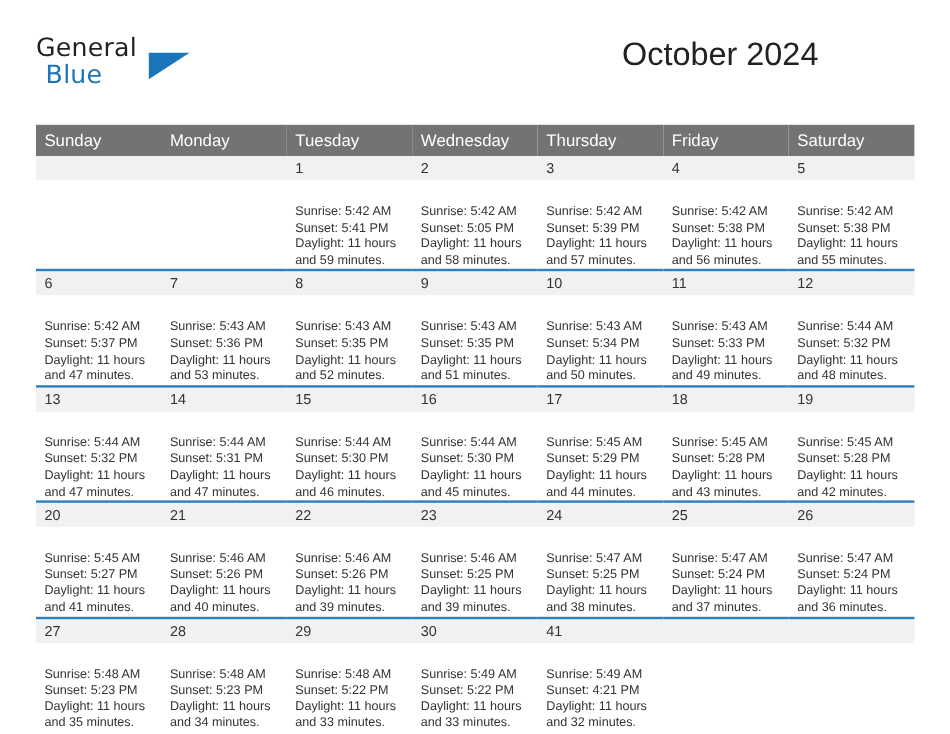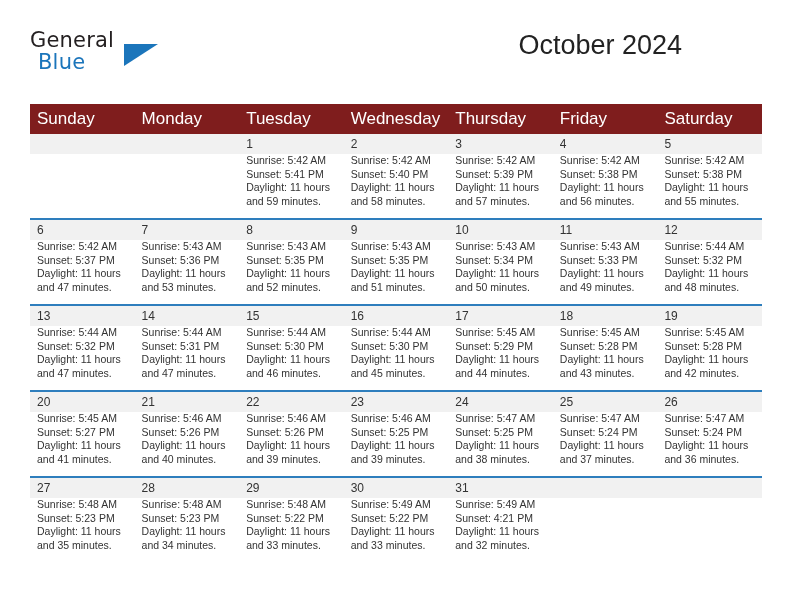--- a/index.html
+++ b/index.html
@@ -94,23 +94,23 @@
     left: 30px;
     top: 104px;
     width: 732px;
   }
   .cal-table {
     width: 732px;
     border-collapse: collapse;
     table-layout: fixed;
   }
   .cal-table th {
-    background: #7f1d1d;
+    background: #737373;
     color: #ffffff;
-    font-size: 17px;
+    font-size: 14px;
     font-weight: normal;
     text-align: left;
     padding: 5px 0 5px 7px;
     height: 11px;
     border: none;
   }
   .cal-table td {
     vertical-align: top;
     padding: 0;
     border: none;
@@ -126,21 +126,21 @@
     font-size: 12px;
     color: #333333;
     padding: 3px 0 3px 7px;
     height: 14px;
     line-height: 14px;
   }
   .daynum.empty {
     color: transparent;
   }
   .cell-body {
-    padding: 0 6px 0 7px;
+    padding: 20px 6px 0 7px;
     font-size: 10.5px;
     line-height: 13.6px;
     color: #333333;
   }
   .cell-body div {
     white-space: nowrap;
   }
   .cell-body .daylight-line {
     white-space: normal;
   }
@@ -201,21 +201,21 @@
               <div class="cell-body">
                 <div>Sunrise: 5:42 AM</div>
                 <div>Sunset: 5:41 PM</div>
                 <div class="daylight-line">Daylight: 11 hours and 59 minutes.</div>
               </div>
             </td>
             <td class="day-cell">
               <div class="daynum">2</div>
               <div class="cell-body">
                 <div>Sunrise: 5:42 AM</div>
-                <div>Sunset: 5:40 PM</div>
+                <div>Sunset: 5:05 PM</div>
                 <div class="daylight-line">Daylight: 11 hours and 58 minutes.</div>
               </div>
             </td>
             <td class="day-cell">
               <div class="daynum">3</div>
               <div class="cell-body">
                 <div>Sunrise: 5:42 AM</div>
                 <div>Sunset: 5:39 PM</div>
                 <div class="daylight-line">Daylight: 11 hours and 57 minutes.</div>
               </div>
@@ -438,21 +438,21 @@
             </td>
             <td class="day-cell">
               <div class="daynum">30</div>
               <div class="cell-body">
                 <div>Sunrise: 5:49 AM</div>
                 <div>Sunset: 5:22 PM</div>
                 <div class="daylight-line">Daylight: 11 hours and 33 minutes.</div>
               </div>
             </td>
             <td class="day-cell">
-              <div class="daynum">31</div>
+              <div class="daynum">41</div>
               <div class="cell-body">
                 <div>Sunrise: 5:49 AM</div>
                 <div>Sunset: 4:21 PM</div>
                 <div class="daylight-line">Daylight: 11 hours and 32 minutes.</div>
               </div>
             </td>
             <td class="day-cell blank">
               <div class="daynum empty"></div>
               <div class="cell-body">
                 <div></div>

